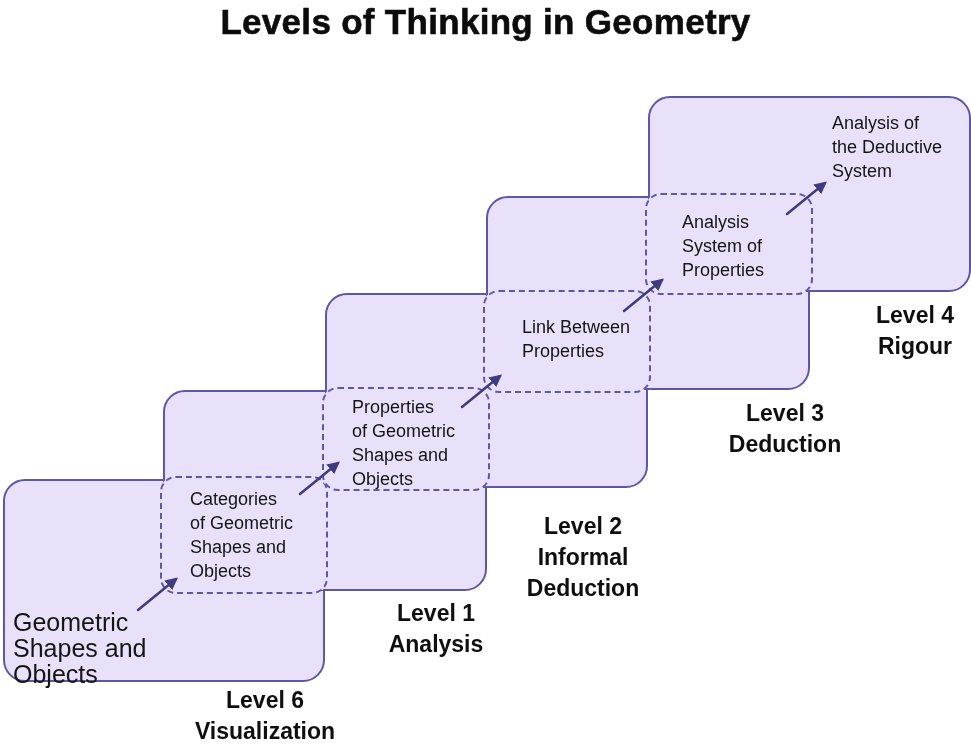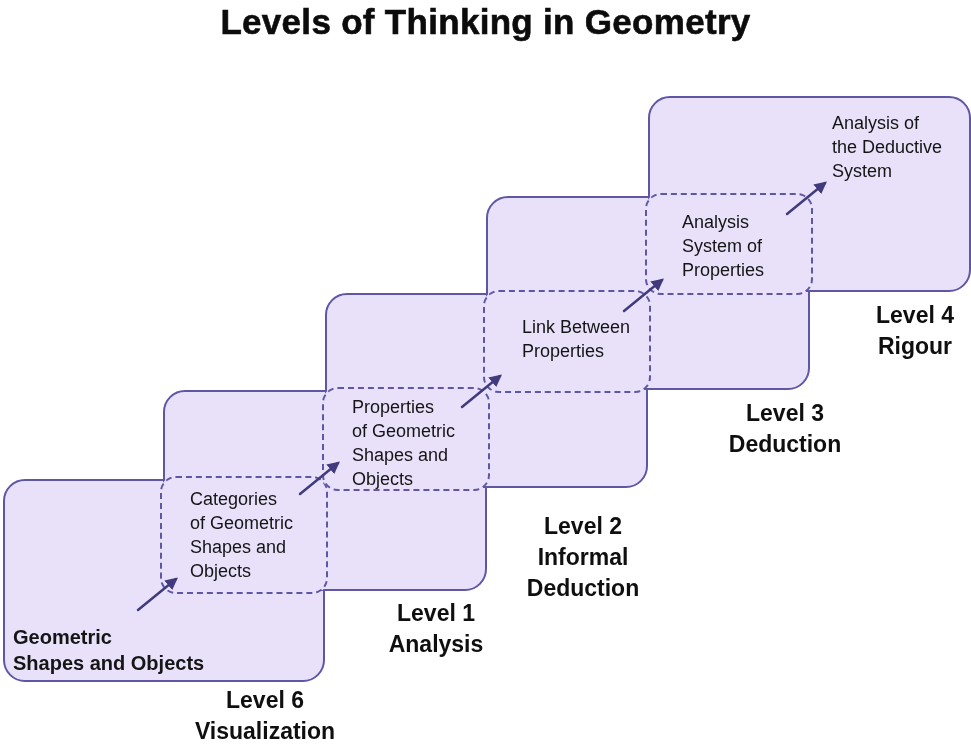--- a/index.html
+++ b/index.html
@@ -45,21 +45,21 @@
   .arrows {
     position: absolute; left: 0; top: 0;
     z-index: 3; pointer-events: none;
   }
   .concept {
     position: absolute; z-index: 4;
     font-size: 18px; line-height: 24px; font-weight: 500;
     color: #151515;
     white-space: pre-line;
   }
-  .c0 { left: 13px;  top: 624px; width: 212px; font-size: 20px; line-height: 26px; font-weight: bold; }
+  .c0 { left: 13px;  top: 609px; width: 212px; font-size: 25px; line-height: 26px; }
   .c1 { left: 190px; top: 487px; width: 120px; }
   .c2 { left: 352px; top: 395px; width: 124px; }
   .c3 { left: 522px; top: 315px; width: 130px; }
   .c4 { left: 682px; top: 210px; width: 112px; }
   .c5 { left: 832px; top: 111px; width: 126px; }
   .lvl {
     position: absolute; z-index: 4;
     text-align: center;
     font-size: 23px; font-weight: 700; line-height: 31px;
     color: #0f0f0f;

